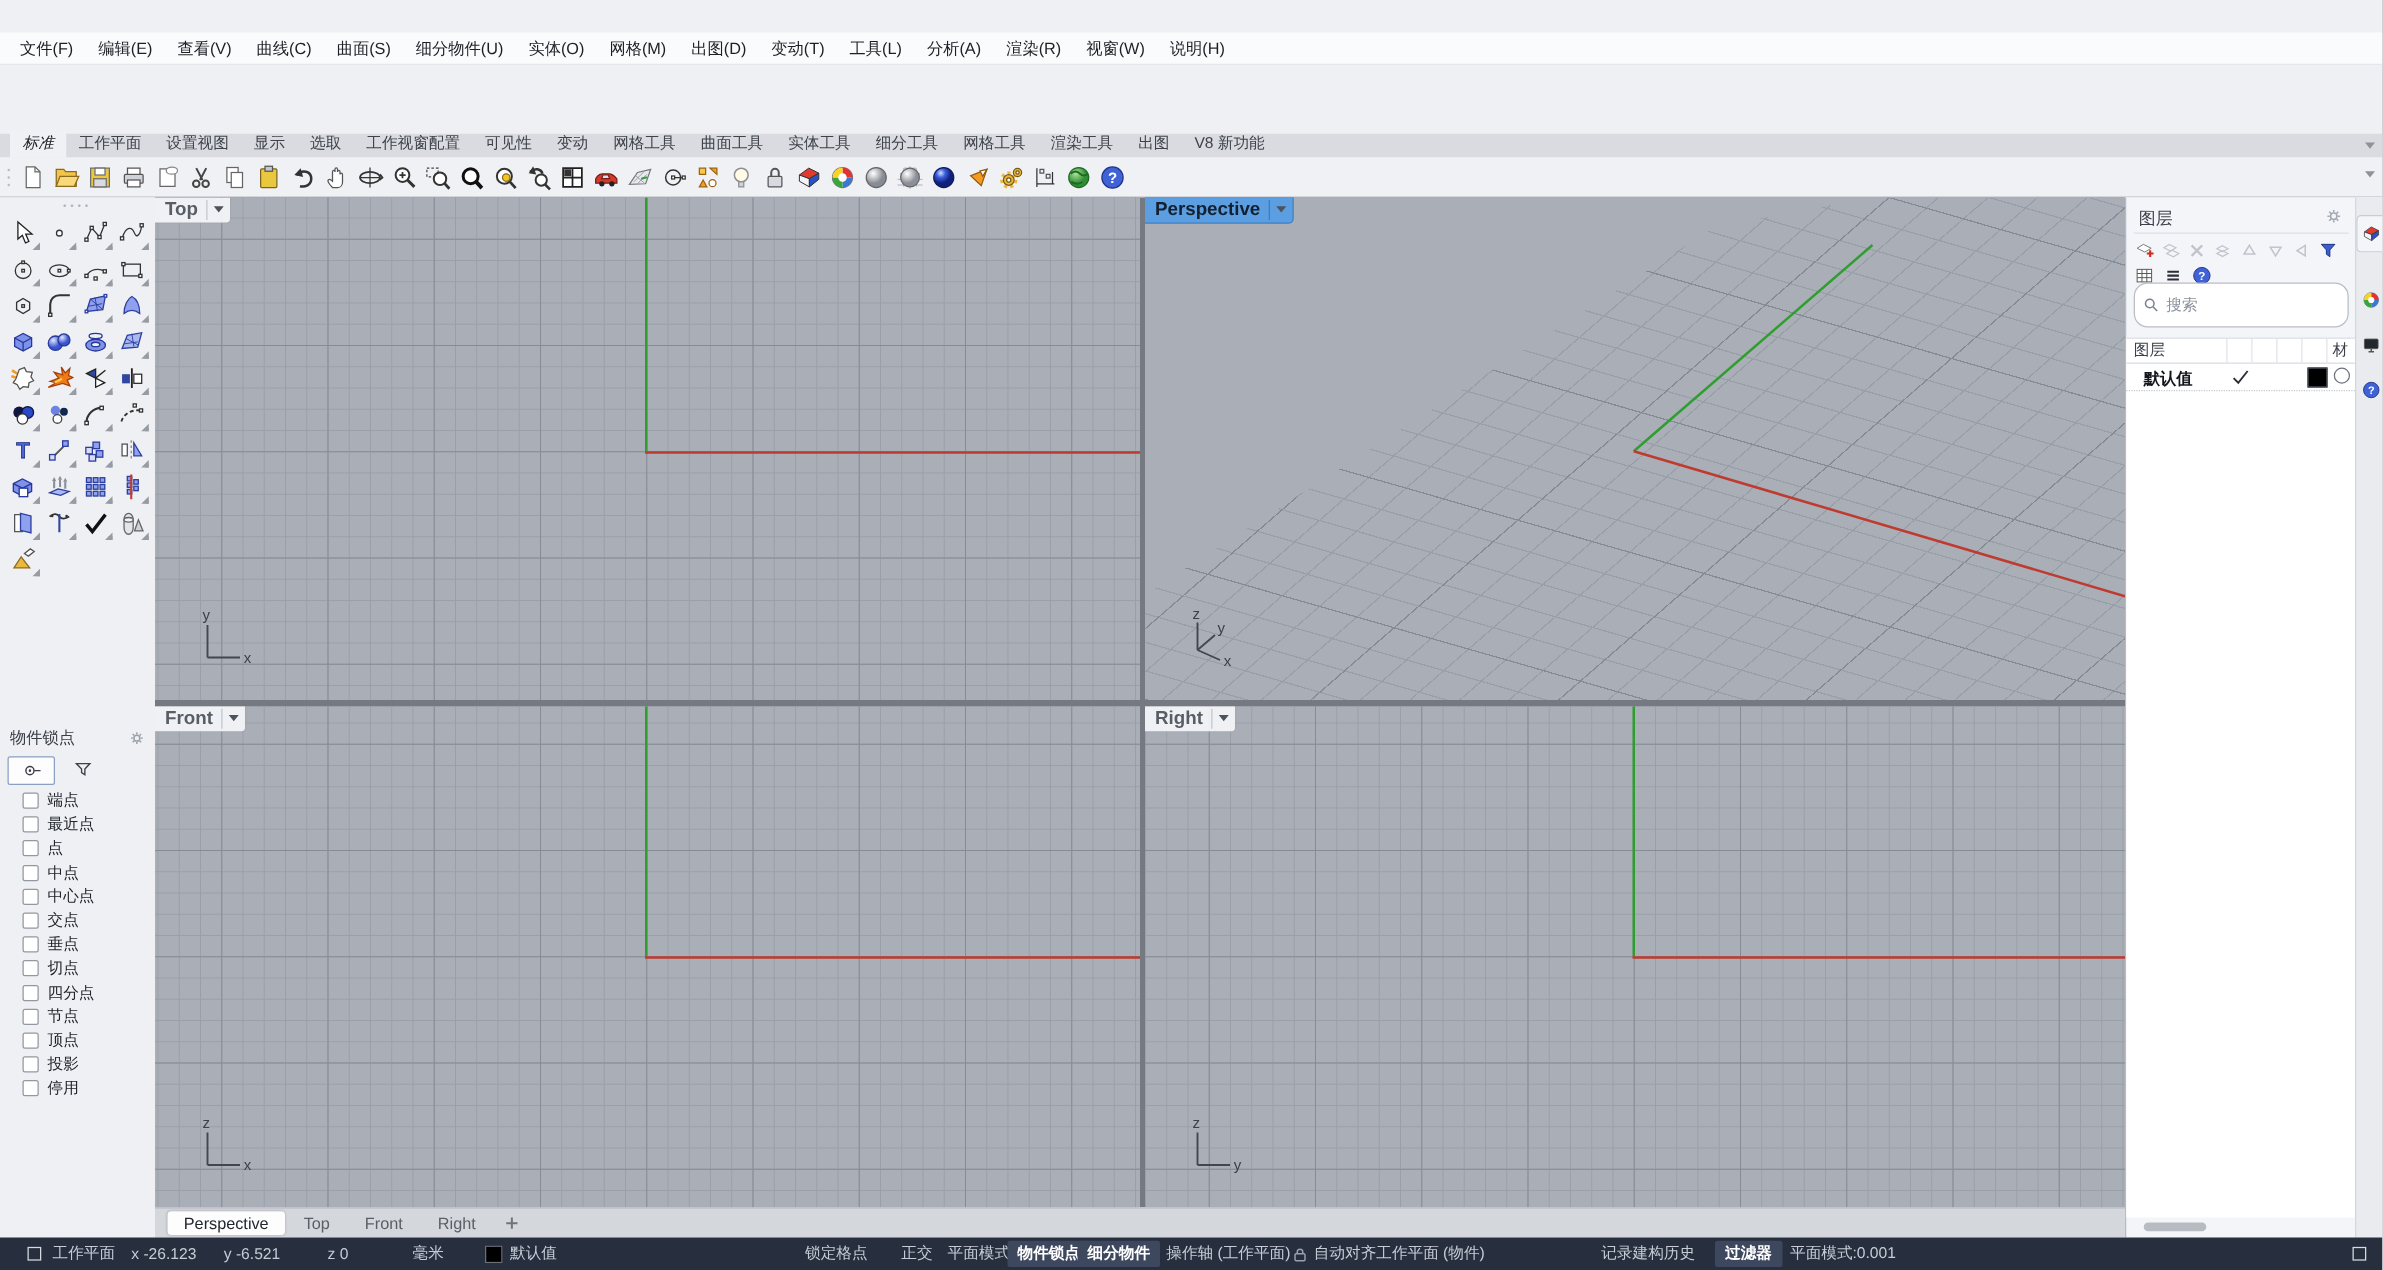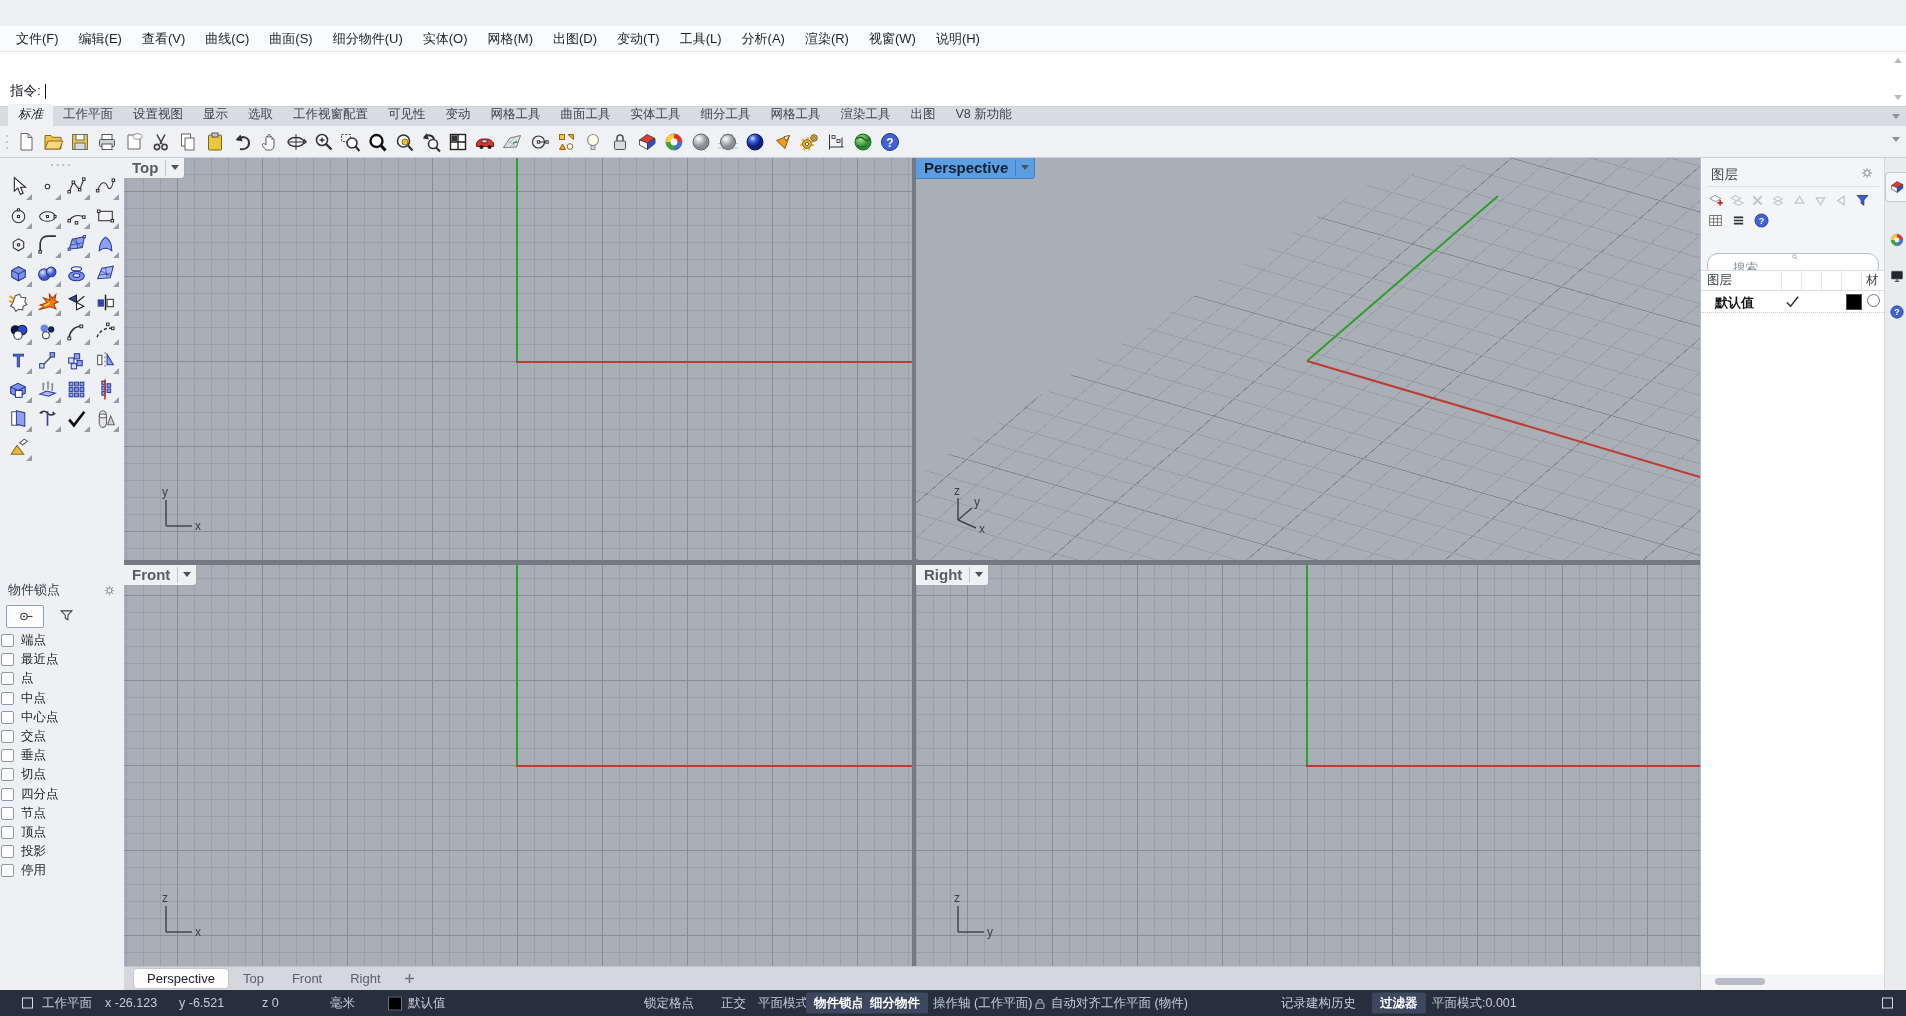--- a/index.html
+++ b/index.html
@@ -41,21 +41,21 @@
   .tool svg{width:23px;height:23px;}
   .tool::after{content:"";position:absolute;right:1px;bottom:1px;border:3px solid transparent;border-right-color:#969ba4;border-bottom-color:#969ba4;}
   
   .osnap{position:absolute;left:0;top:420px;width:124px;}
   .osnap-h{display:flex;align-items:center;font-size:13px;color:#383d46;padding:3px 8px 2px;}
   .osnap-h .gear{margin-left:auto;width:13px;height:13px;}
   .osnap-btns{display:flex;gap:4px;padding:4px 0 3px 6px;}
   .osbtn{width:36px;height:21px;display:flex;align-items:center;justify-content:center;border-radius:2px;}
   .osbtn.sel{background:#fdfdfe;border:1px solid #8aa0c2;}
   .osbtn svg{width:17px;height:17px;}
-  #osnaplist{padding-left:1px;}
+  #osnaplist{padding-left:18px;}
   .os-item{display:flex;align-items:center;height:19.2px;}
   .os-cb{width:13px;height:13px;background:#fff;border:1px solid #9298a1;border-radius:2px;box-sizing:border-box;}
   .os-lb{margin-left:7px;font-size:12.5px;color:#20242b;}
   
   .viewarea{position:absolute;left:124px;top:158px;width:1576px;height:808px;background:#757a82;}
   .viewport{position:absolute;overflow:hidden;background:#a9aeb7;}
   #vp-top{left:0;top:0;width:788px;height:402px;}
   #vp-persp{left:792px;top:0;width:784px;height:402px;}
   #vp-front{left:0;top:407px;width:788px;height:401px;}
   #vp-right{left:792px;top:407px;width:784px;height:401px;}
@@ -95,21 +95,21 @@
   .vtab-add{color:#6f747c;font-size:14px;padding:0 8px;}
   
   .rpanel{position:absolute;left:1700px;top:158px;width:206px;height:832px;background:#f4f5f9;border-left:1px solid #b7bbc2;box-sizing:border-box;}
   .rp-title{position:absolute;left:10px;top:8px;font-size:13.5px;color:#3a3f49;}
   .rp-gear{position:absolute;right:32px;top:8px;width:14px;height:14px;}
   .rp-sep{position:absolute;left:6px;top:28px;width:172px;border-top:1px solid #dcdfe5;}
   .rp-icons1{position:absolute;left:5px;top:33px;display:flex;gap:2px;}
   .rp-icons2{position:absolute;left:5px;top:53px;display:flex;gap:4px;}
   .rp-ic{width:19px;height:19px;display:flex;align-items:center;justify-content:center;}
   .rp-ic svg{width:17px;height:17px;}
-  .rp-search{position:absolute;left:6px;top:95px;width:172px;height:24px;border:1px solid #b9bdc6;border-radius:11px;background:#fff;display:flex;align-items:center;box-sizing:border-box;flex-direction:column;}
+  .rp-search{position:absolute;left:6px;top:68px;width:172px;height:36px;border:1px solid #b9bdc6;border-radius:11px;background:#fff;display:flex;align-items:center;box-sizing:border-box;}
   .rp-search svg{width:12px;height:12px;margin:0 4px 0 7px;}
   .rp-search input{border:none;outline:none;flex:1;font-size:12.5px;color:#30343c;background:transparent;width:120px;font-family:inherit;}
   .rp-search input::placeholder{color:#8a8f99;}
   .ltable{position:absolute;left:0;top:112px;right:22px;bottom:16px;background:#fff;border-top:1px solid #d8dbe1;}
   .lhead{display:flex;height:19px;border-bottom:1px solid #d8dbe1;align-items:center;font-size:12.5px;color:#3c414b;}
   .lh-name{width:80px;padding-left:6px;box-sizing:border-box;}
   .lh-col{width:20px;height:100%;border-left:1px solid #e1e4e9;box-sizing:border-box;}
   .lh-mat{flex:1;border-left:1px solid #e1e4e9;padding-left:4px;height:100%;display:flex;align-items:center;}
   .lrow{position:relative;height:21px;border-bottom:1px dotted #c6cad1;font-size:13px;}
   .lrow .lname{position:absolute;left:14px;top:3px;font-weight:bold;color:#13161c;}
@@ -165,30 +165,20 @@
       <span class="mi">网格(M)</span>
       <span class="mi">出图(D)</span>
       <span class="mi">变动(T)</span>
       <span class="mi">工具(L)</span>
       <span class="mi">分析(A)</span>
       <span class="mi">渲染(R)</span>
       <span class="mi">视窗(W)</span>
       <span class="mi">说明(H)</span>
     </div>
 
-  <div class="cmdarea">
-    <div class="cmdline">
-      <span>指令:</span>
-      <span class="caret"></span>
-    </div>
-    <div class="cmdscroll">
-      <span class="tri-up"></span>
-      <span class="tri-dn"></span>
-    </div>
-  </div>
 
   <div class="tabbar" id="tabbar">
       <span class="rtab active">标准</span>
       <span class="rtab">工作平面</span>
       <span class="rtab">设置视图</span>
       <span class="rtab">显示</span>
       <span class="rtab">选取</span>
       <span class="rtab">工作视窗配置</span>
       <span class="rtab">可见性</span>
       <span class="rtab">变动</span>

